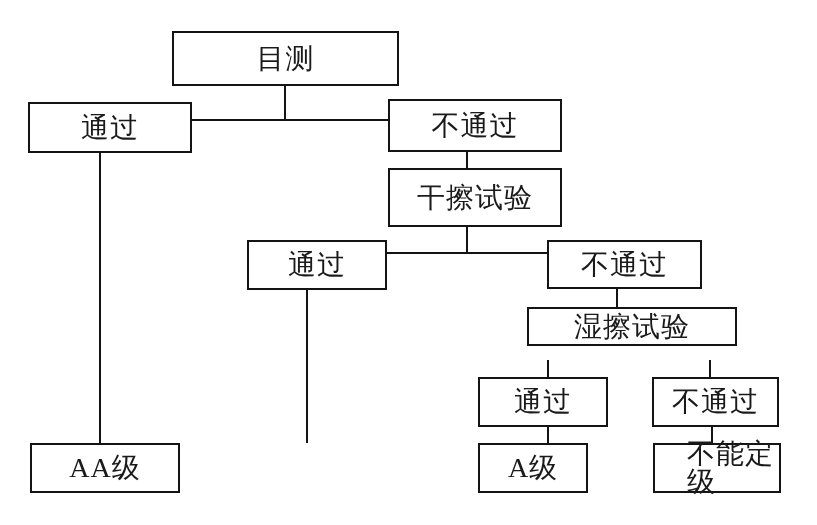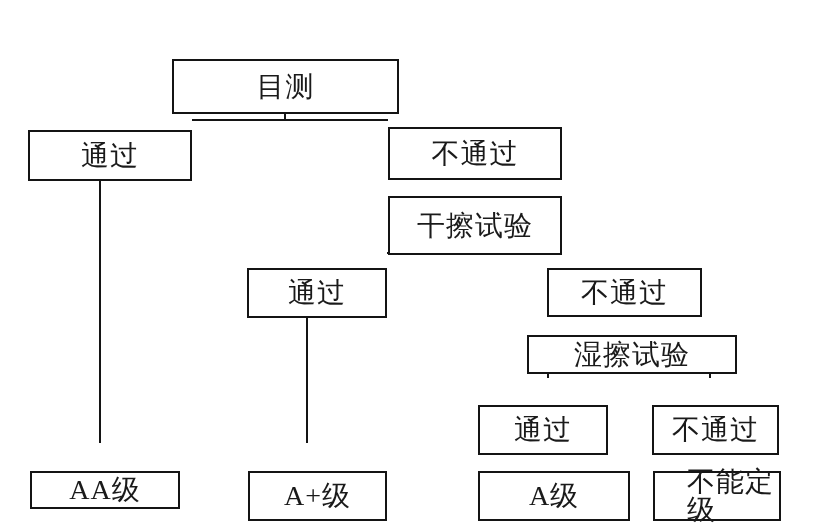--- a/index.html
+++ b/index.html
@@ -21,41 +21,40 @@
     border: 2px solid #141414;
     background: #ffffff;
     display: flex;
     align-items: center;
     justify-content: center;
     font-size: 28px;
     color: #1a1a1a;
     letter-spacing: 1px;
     line-height: 1;
     z-index: 2;
-    margin-top: 28px;
   }
   .line {
     position: absolute;
     background: #141414;
     z-index: 1;
   }
 
   
   .n-visual    { left: 172px; top: 31px;  width: 227px; height: 55px; }
   .n-pass1     { left: 28px;  top: 102px; width: 164px; height: 51px; }
   .n-fail1     { left: 388px; top: 99px;  width: 174px; height: 53px; }
   .n-dry       { left: 388px; top: 168px; width: 174px; height: 59px; }
   .n-pass2     { left: 247px; top: 240px; width: 140px; height: 50px; }
   .n-fail2     { left: 547px; top: 240px; width: 155px; height: 49px; }
   .n-wet       { left: 527px; top: 307px; width: 210px; height: 39px; }
   .n-pass3     { left: 478px; top: 377px; width: 130px; height: 50px; }
   .n-fail3     { left: 652px; top: 377px; width: 127px; height: 50px; }
-  .n-gradeaa   { left: 30px;  top: 443px; width: 150px; height: 38px; }
+  .n-gradeaa   { left: 30px;  top: 443px; width: 150px; height: 50px; }
   .n-gradeap   { left: 248px; top: 443px; width: 139px; height: 50px; }
-  .n-gradea    { left: 478px; top: 443px; width: 152px; height: 50px; }
+  .n-gradea    { left: 478px; top: 443px; width: 110px; height: 50px; }
   .n-gradenone { left: 653px; top: 443px; width: 128px; height: 50px; padding-left: 32px; }
 
   
   .l-v-visual      { left: 284px; top: 86px;  width: 2px;   height: 34px; }
   .l-h-row1        { left: 192px; top: 119px; width: 196px; height: 2px; }
   .l-v-pass1-aa    { left: 99px;  top: 153px; width: 2px;   height: 290px; }
   .l-v-fail1-dry   { left: 466px; top: 152px; width: 2px;   height: 17px; }
   .l-v-dry-row2    { left: 466px; top: 219px; width: 2px;   height: 35px; }
   .l-h-row2        { left: 387px; top: 252px; width: 160px; height: 2px; }
   .l-v-pass2-ap    { left: 306px; top: 290px; width: 2px;   height: 153px; }
@@ -73,21 +72,20 @@
   <div class="box n-visual">目测</div>
   <div class="box n-pass1">通过</div>
   <div class="box n-fail1">不通过</div>
   <div class="box n-dry">干擦试验</div>
   <div class="box n-pass2">通过</div>
   <div class="box n-fail2">不通过</div>
   <div class="box n-wet">湿擦试验</div>
   <div class="box n-pass3">通过</div>
   <div class="box n-fail3">不通过</div>
   <div class="box n-gradeaa">AA级</div>
-  <div class="box n-gradeap">A+级</div>
   <div class="box n-gradea">A级</div>
   <div class="box n-gradenone">不能定级</div>
 
   <div class="line l-v-visual"></div>
   <div class="line l-h-row1"></div>
   <div class="line l-v-pass1-aa"></div>
   <div class="line l-v-fail1-dry"></div>
   <div class="line l-v-dry-row2"></div>
   <div class="line l-h-row2"></div>
   <div class="line l-v-pass2-ap"></div>

